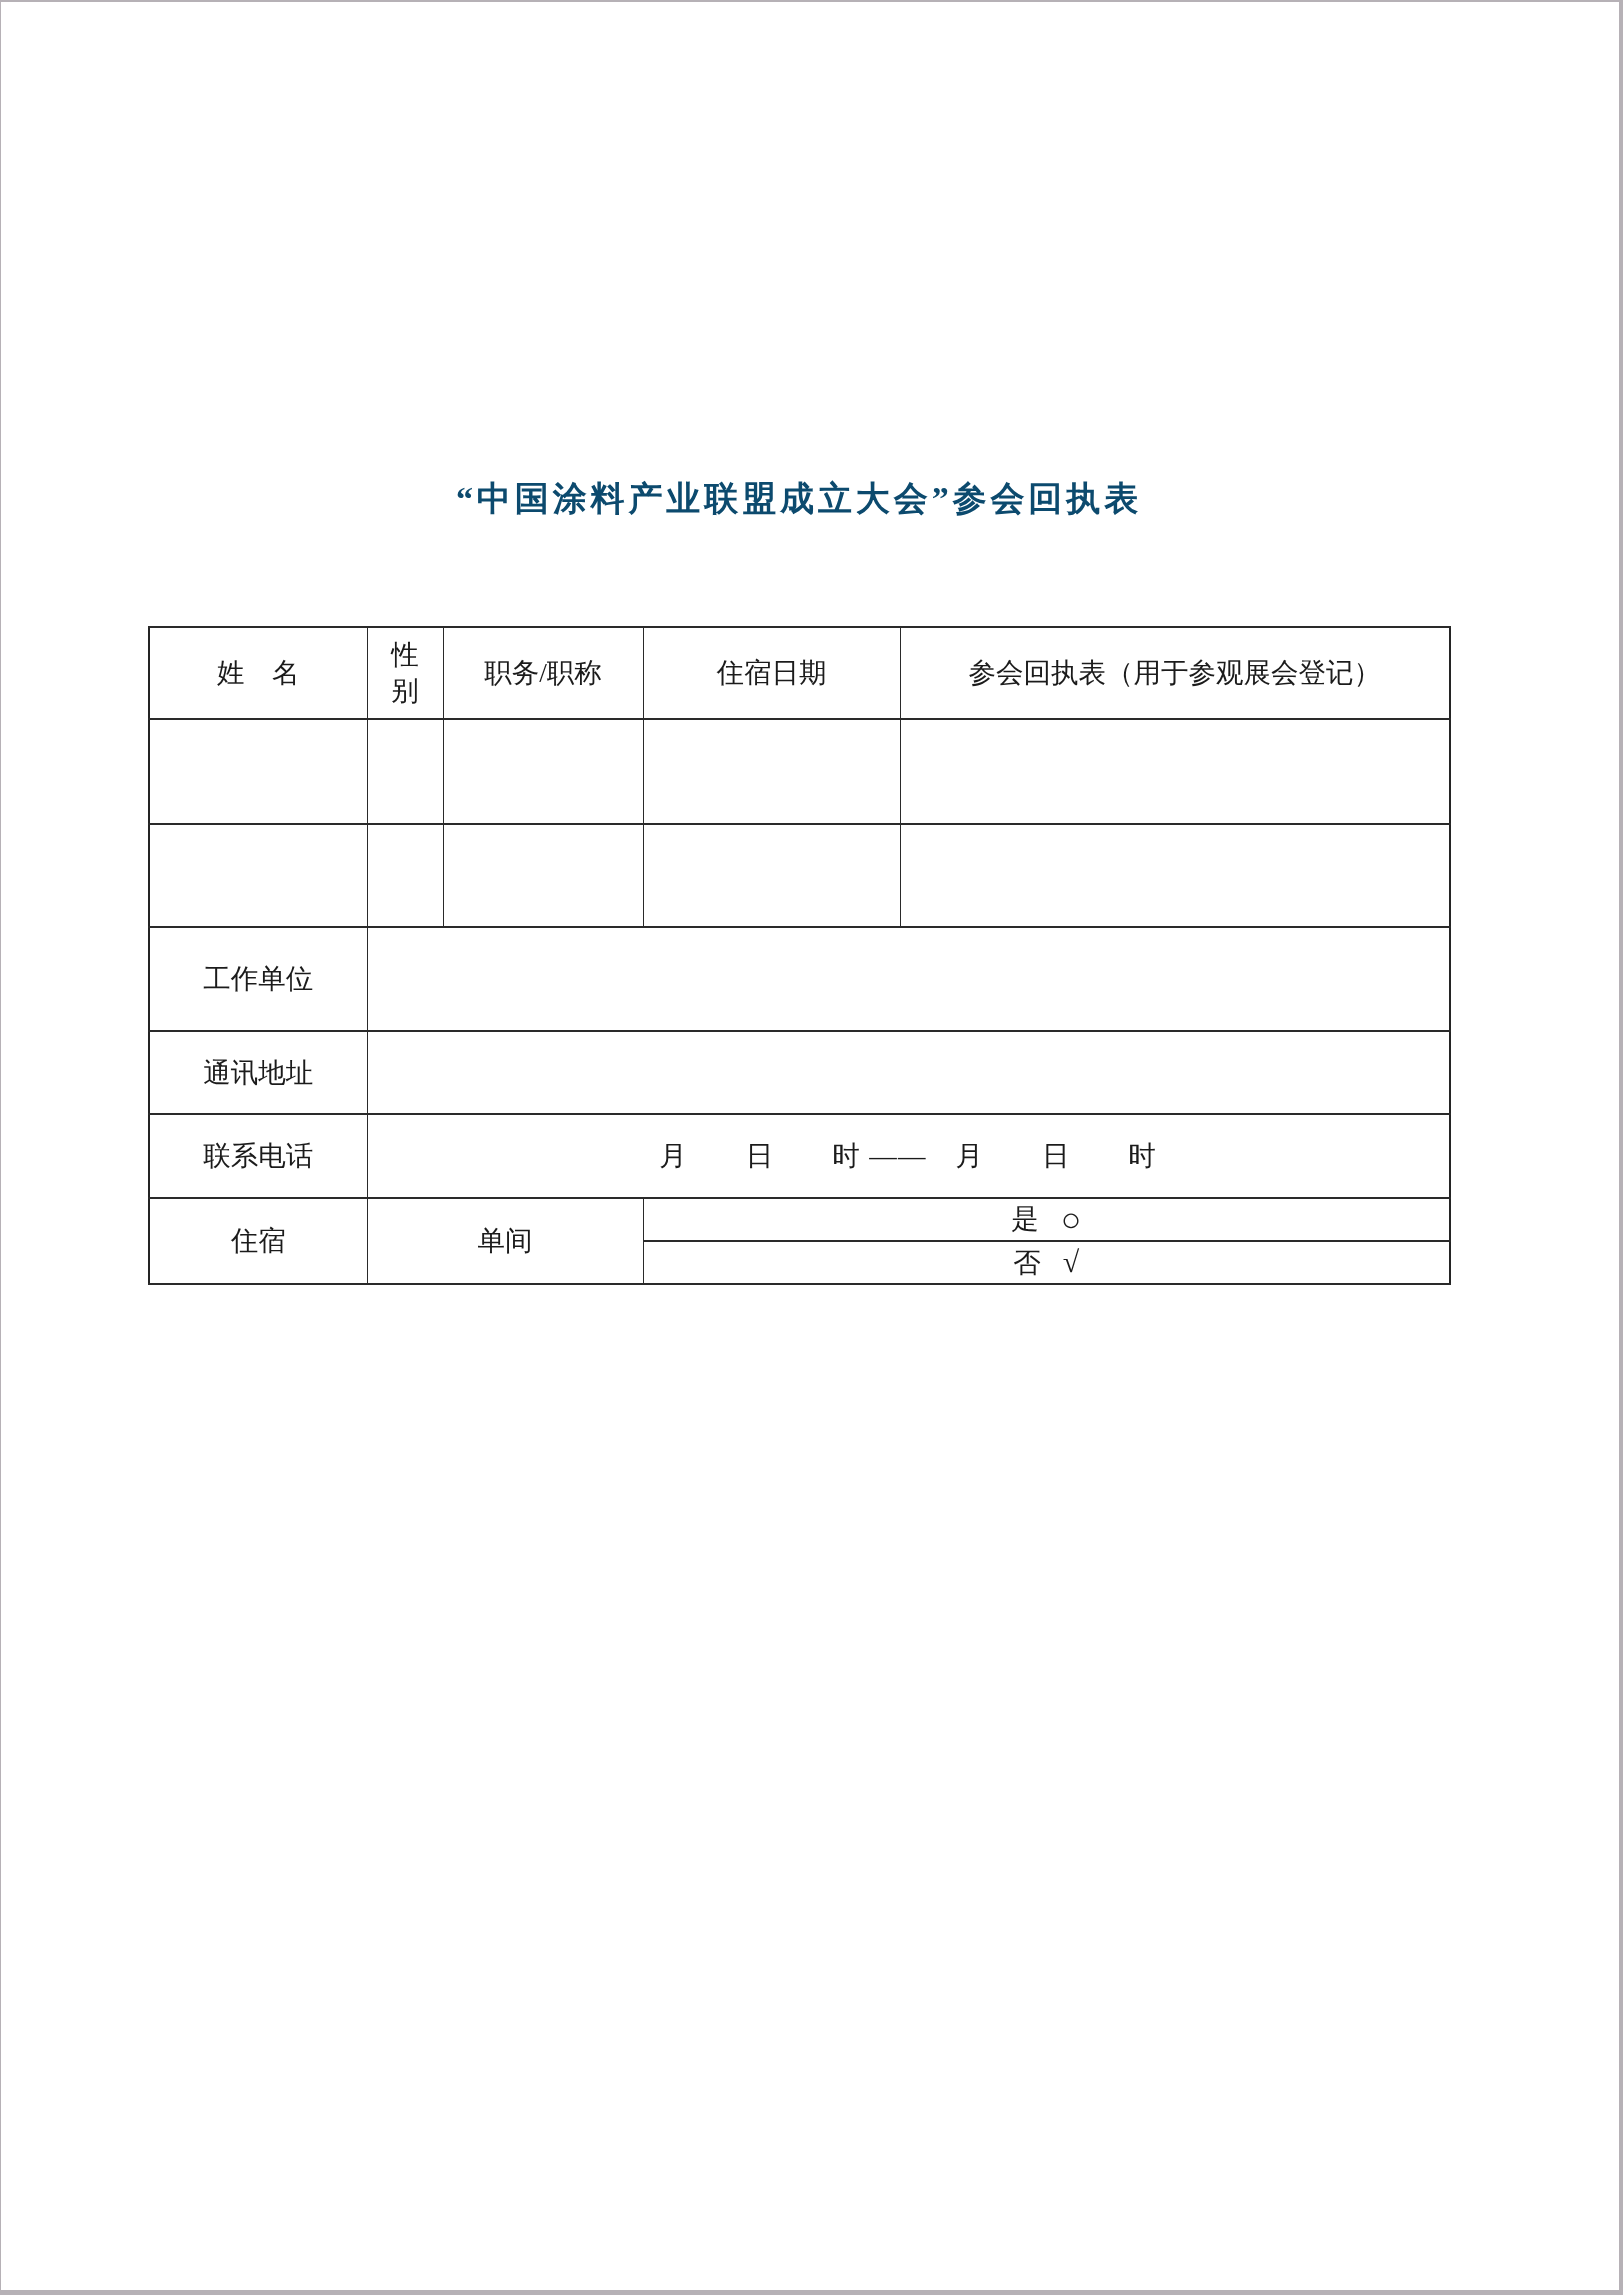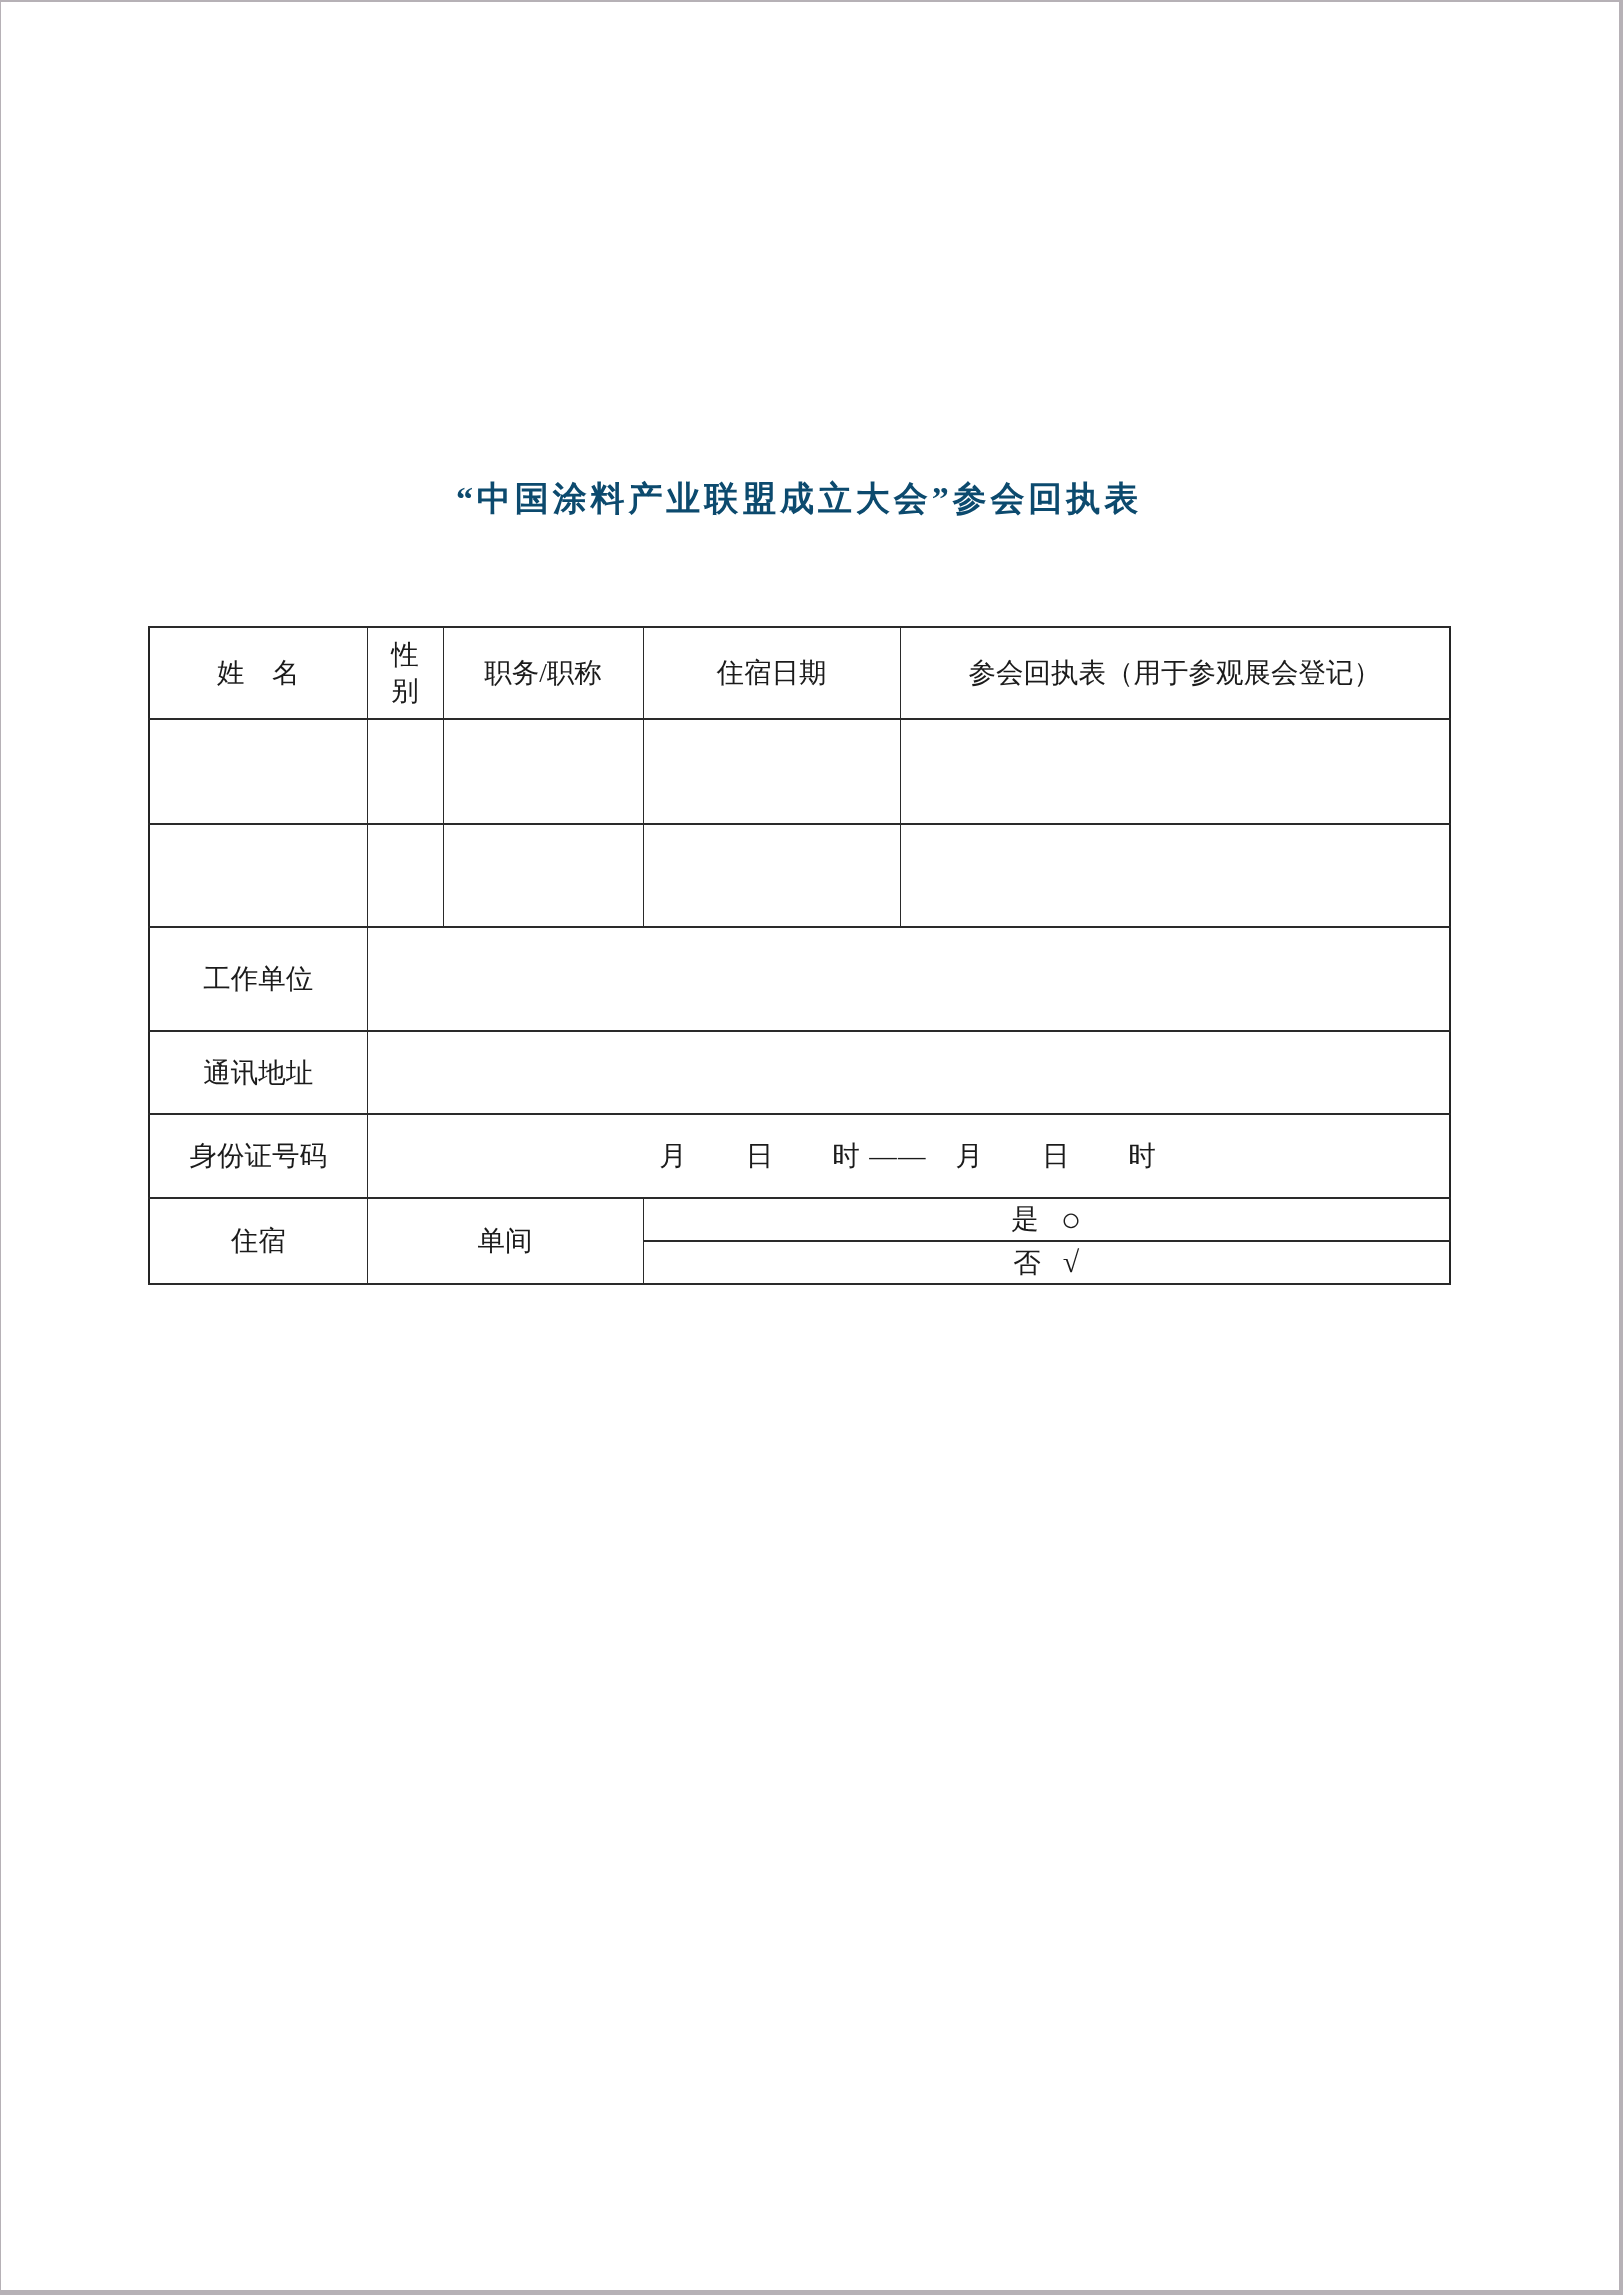--- a/index.html
+++ b/index.html
@@ -120,21 +120,21 @@
       <td>工作单位</td>
       <td colspan="4"></td>
     </tr>
 
     <tr class="r-addr">
       <td>通讯地址</td>
       <td colspan="4"></td>
     </tr>
 
     <tr class="r-date">
-      <td>身份证号码</td>
+      <td>联系电话</td>
       <td colspan="4" class="stay-date">月　　日　　时 ——　月　　日　　时</td>
     </tr>
 
     <tr class="r-yes">
       <td rowspan="2">住宿</td>
       <td rowspan="2" colspan="2">单间</td>
       <td colspan="2" class="opt">
         <span>是</span><span class="mark-circle">○</span>
       </td>
     </tr>

